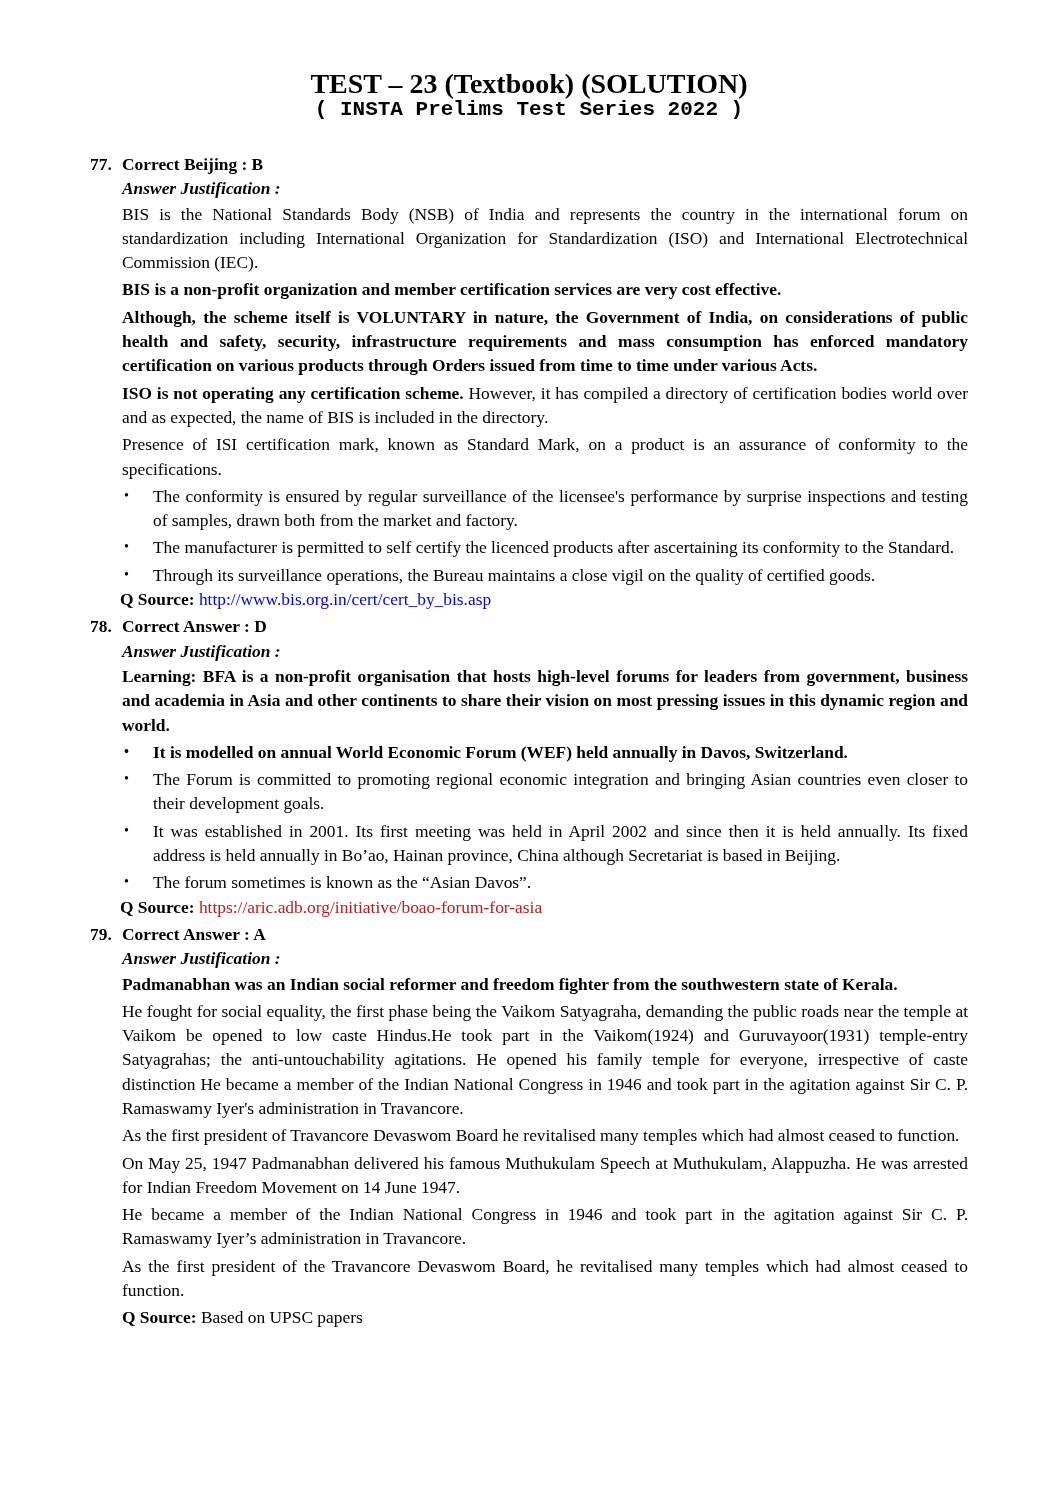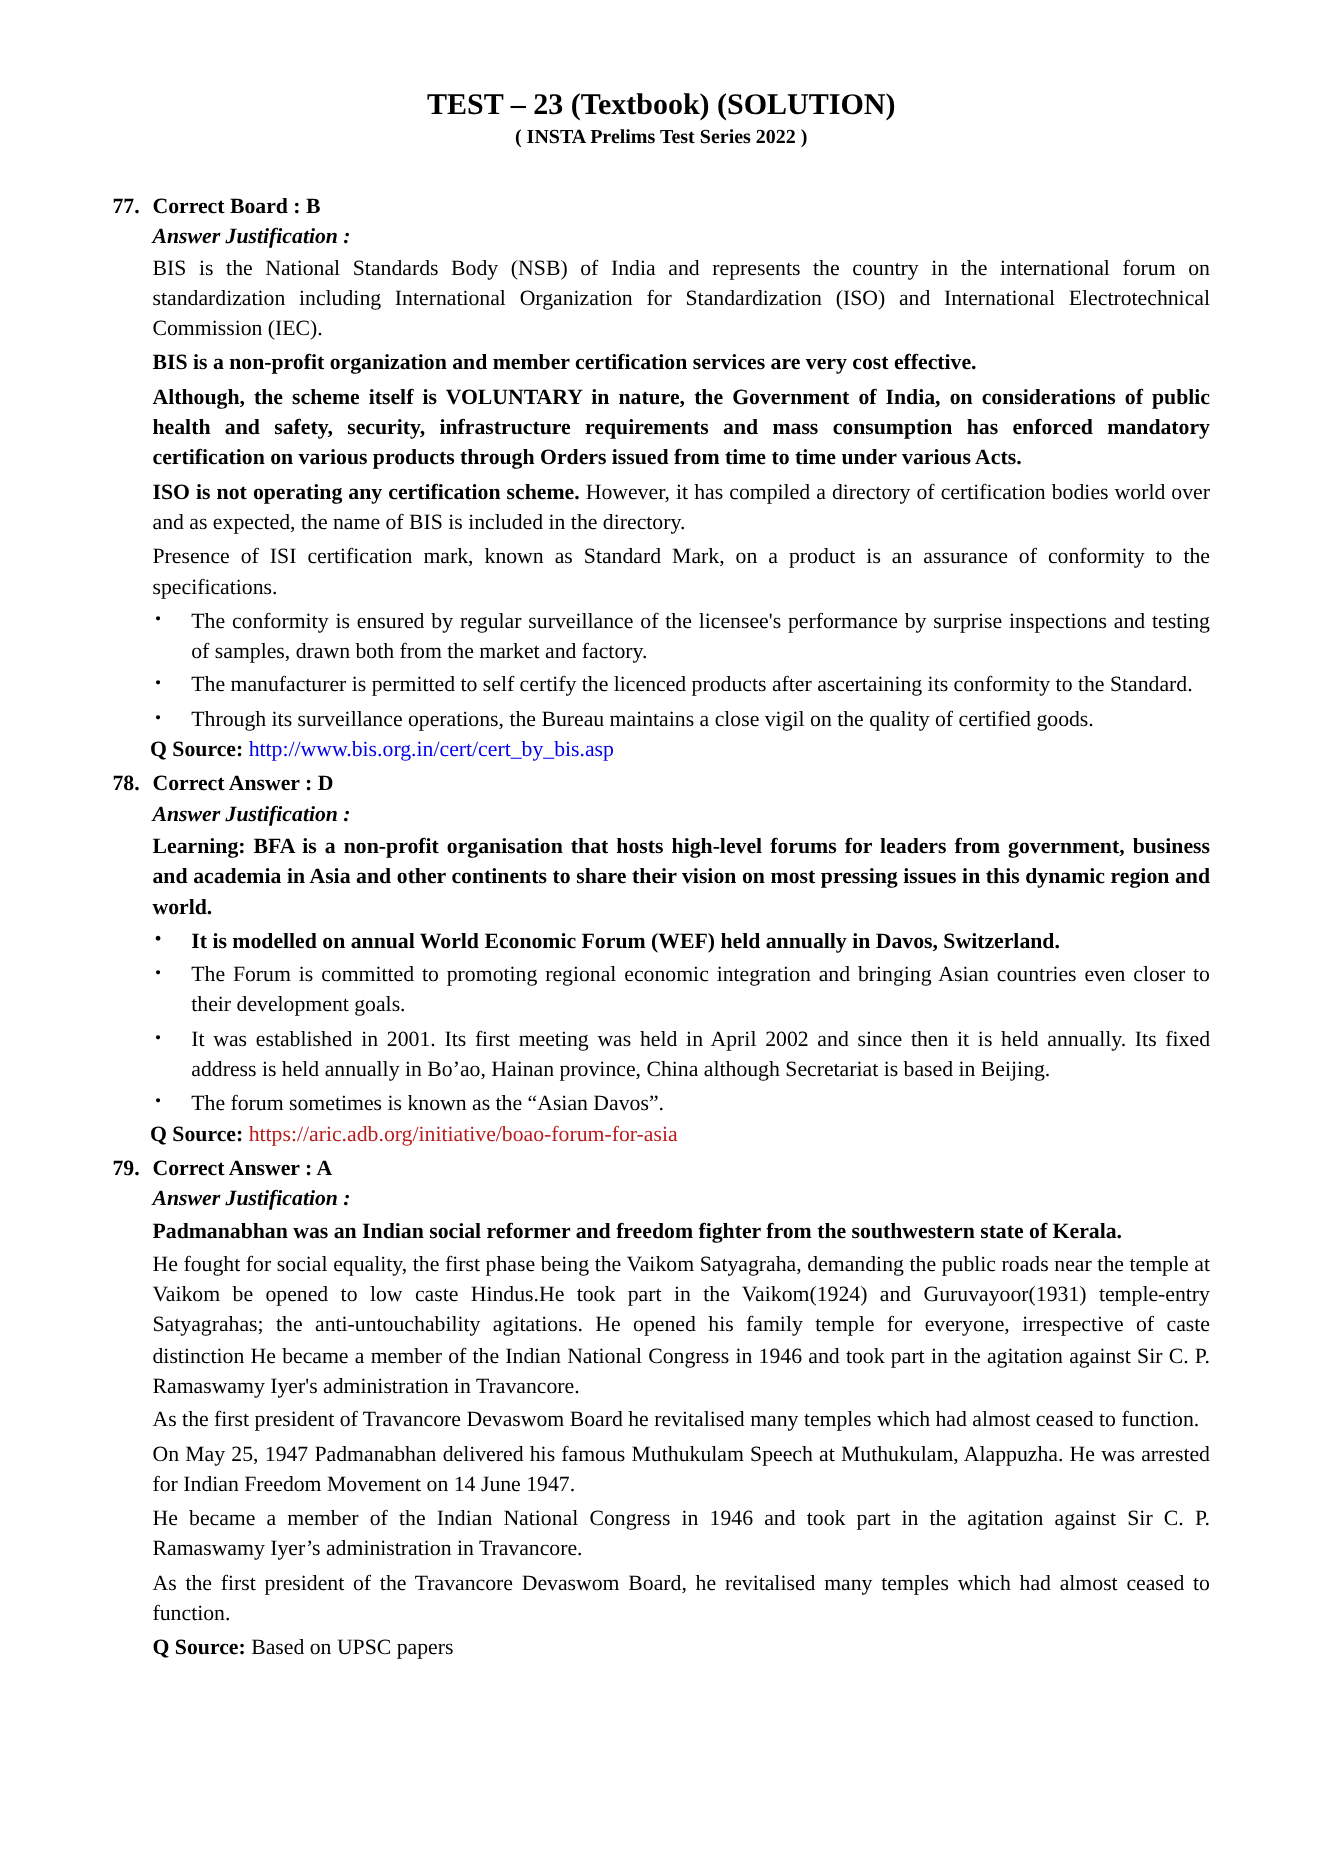--- a/index.html
+++ b/index.html
@@ -19,28 +19,29 @@
     }
     .header {
       position: absolute;
       top: 70px;
       left: 0;
       width: 1058px;
       text-align: center;
       font-weight: bold;
     }
     .header .title {
-      font-size: 24px;
+      font-size: 28px;
       line-height: 28px;
       display: block;
     }
     .header .subtitle {
-      font-size: 16px;
+      font-size: 21px;
       line-height: 24px;
       display: block;
+      font-family: Liberation Mono, monospace;
     }
     .content {
       position: absolute;
       top: 152px;
       left: 90px;
       width: 878px;
       font-size: 17.4px;
       line-height: 24.3px;
     }
     .question { position: relative; }
@@ -91,21 +92,21 @@
   <div class="header">
     <span class="title">TEST – 23 (Textbook) (SOLUTION)</span>
     <span class="subtitle">( INSTA Prelims Test Series 2022 )</span>
   </div>
 
   <div class="content">
 
     <div class="question">
       <div class="q-head">
         <span class="q-num">77.</span>
-        <span>Correct Board : B</span>
+        <span>Correct Beijing : B</span>
       </div>
       <div class="q-body">
         <p class="para q-answer-label">Answer Justification :</p>
         <p class="para"><span>BIS is the National Standards Body (NSB) of India and represents the country in the international forum on standardization including International Organization for Standardization (ISO) and International Electrotechnical Commission (IEC).</span></p>
         <p class="para bold"><span>BIS is a non-profit organization and member certification services are very cost effective.</span></p>
         <p class="para bold"><span>Although, the scheme itself is VOLUNTARY in nature, the Government of India, on considerations of public health and safety, security, infrastructure requirements and mass consumption has enforced mandatory certification on various products through Orders issued from time to time under various Acts.</span></p>
         <p class="para"><span class="bold">ISO is not operating any certification scheme.</span><span> However, it has compiled a directory of certification bodies world over and as expected, the name of BIS is included in the directory.</span></p>
         <p class="para"><span>Presence of ISI certification mark, known as Standard Mark, on a product is an assurance of conformity to the specifications.</span></p>
         <ul class="bullets">
           <li><span class="bullet-dot">•</span><span>The conformity is ensured by regular surveillance of the licensee's performance by surprise inspections and testing of samples, drawn both from the market and factory.</span></li>

